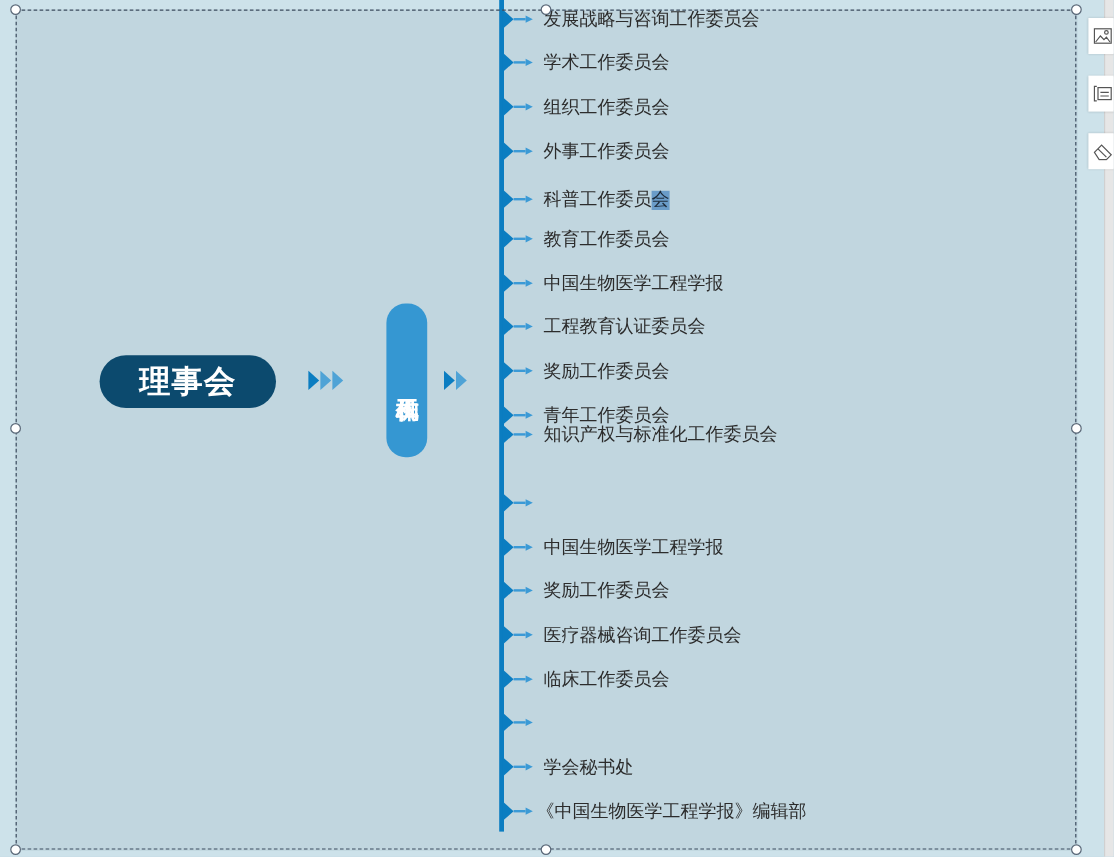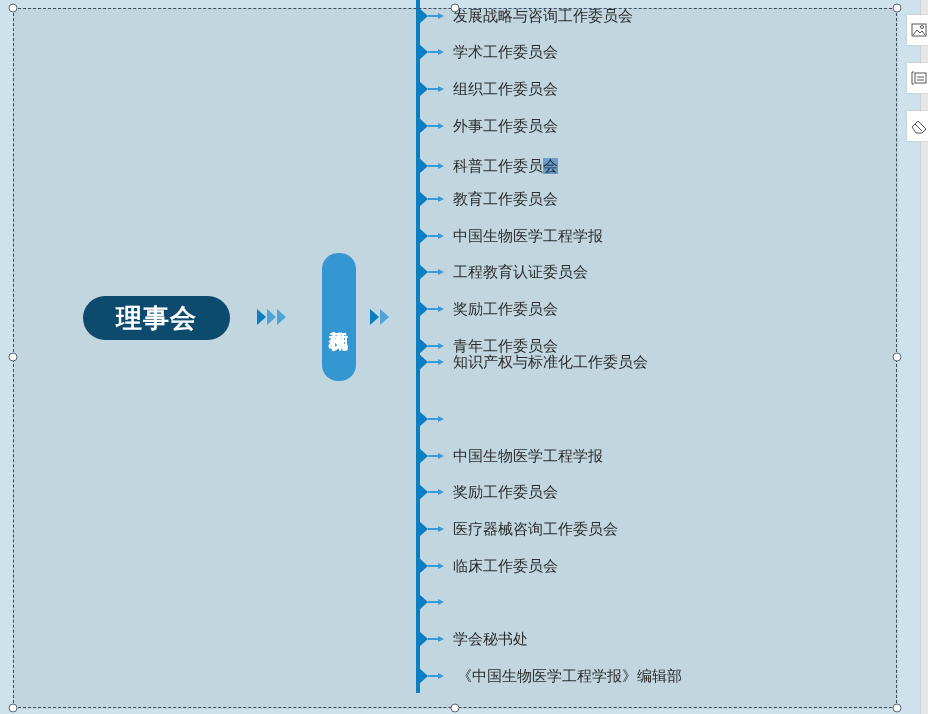--- a/index.html
+++ b/index.html
@@ -202,21 +202,21 @@
   <div class="branch" style="top:629px">
       <div class="notch"></div>
       <div class="line"></div>
       <div class="head"></div>
       <span class="label">学会秘书处</span>
     </div>
   <div class="branch" style="top:666px">
       <div class="notch"></div>
       <div class="line"></div>
       <div class="head"></div>
-      <span class="label" style="margin-left:13px">《中国生物医学工程学报》编辑部</span>
+      <span class="label" style="margin-left:3px">《中国生物医学工程学报》编辑部</span>
     </div>
 </div>
 
 <div class="sel-border"></div>
 <div class="handle" style="left:13px; top:8px"></div>
 <div class="handle" style="left:455px; top:8px"></div>
 <div class="handle" style="left:897px; top:8px"></div>
 <div class="handle" style="left:13px; top:357px"></div>
 <div class="handle" style="left:897px; top:357px"></div>
 <div class="handle" style="left:13px; top:708px"></div>

